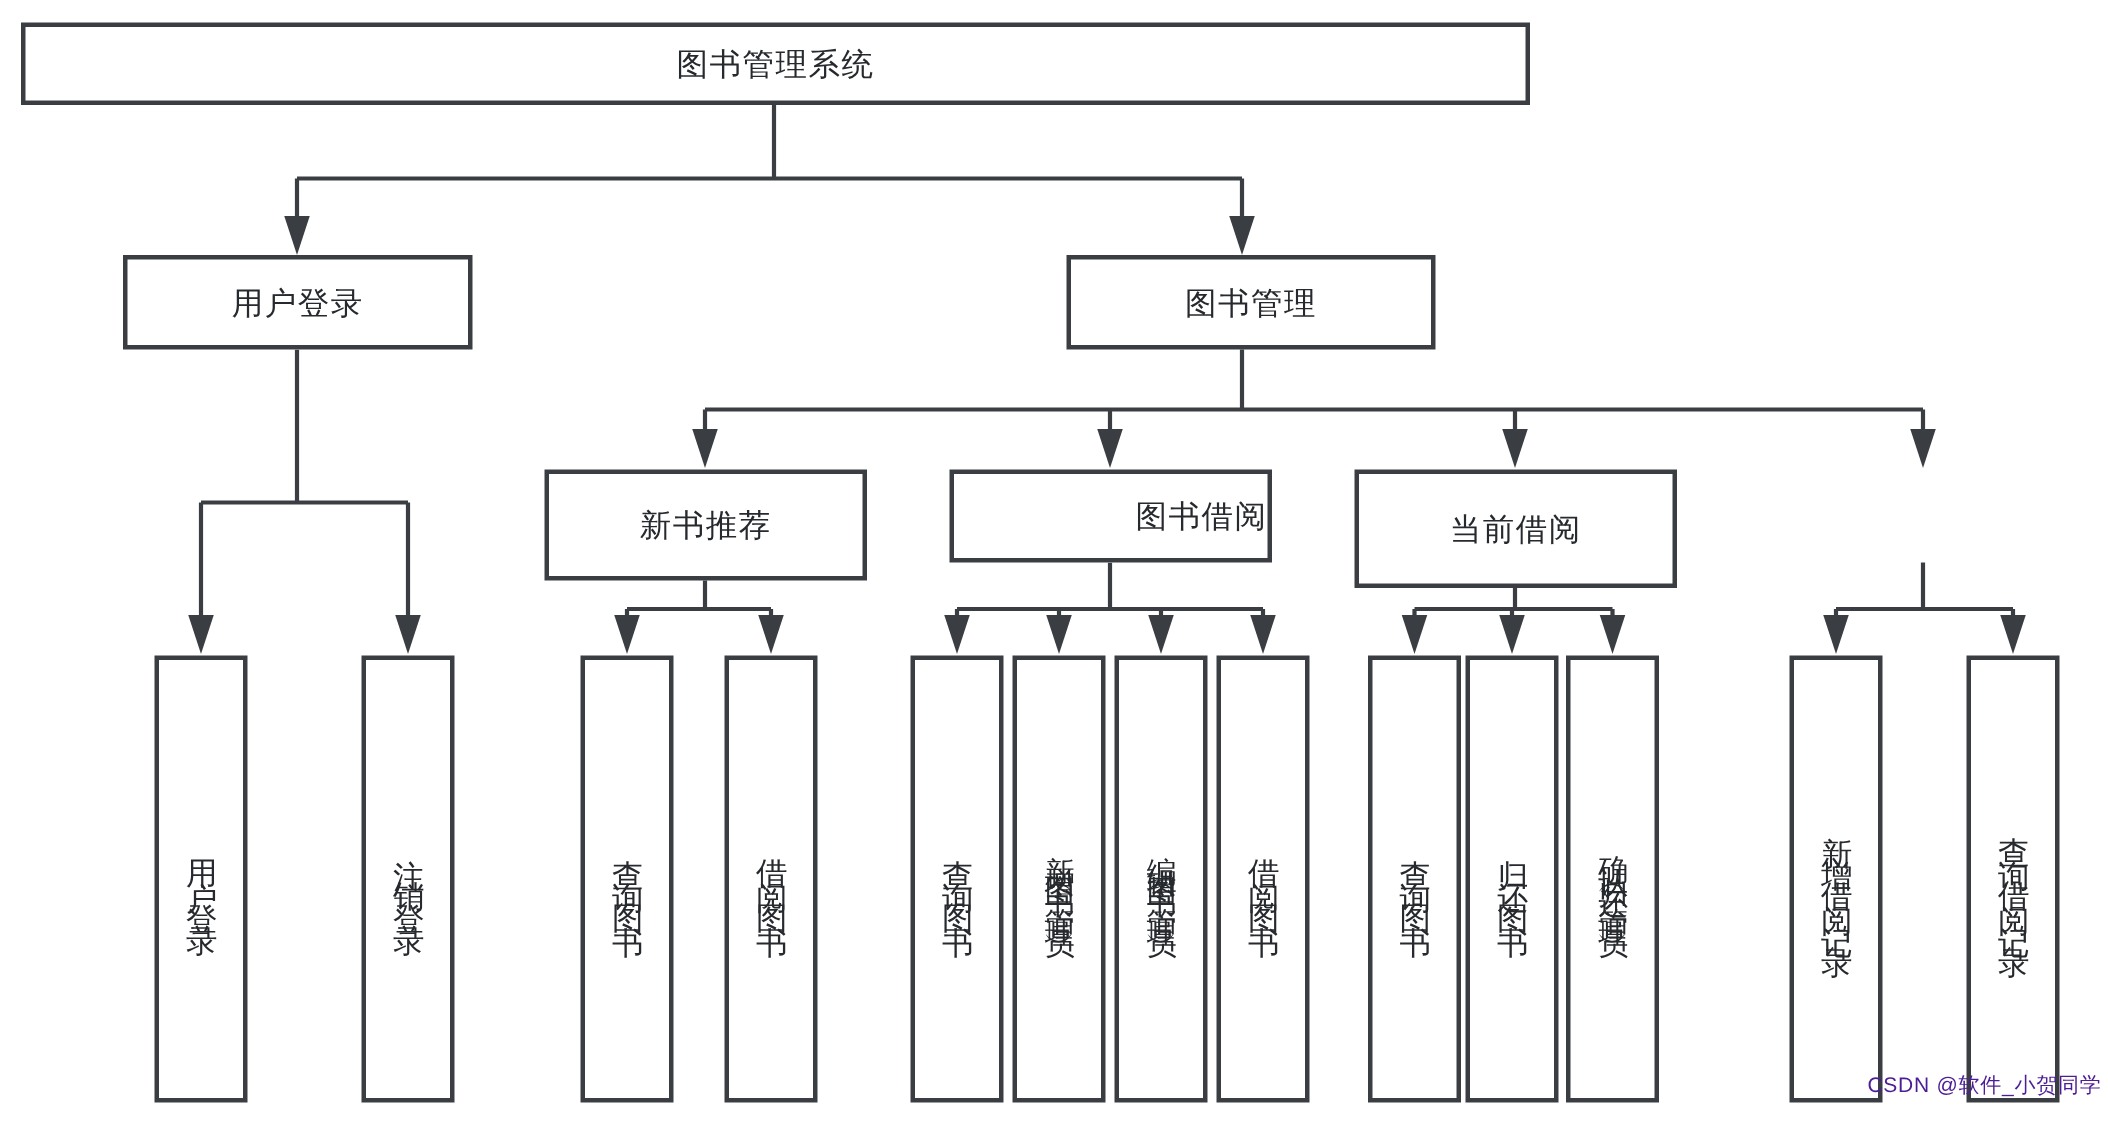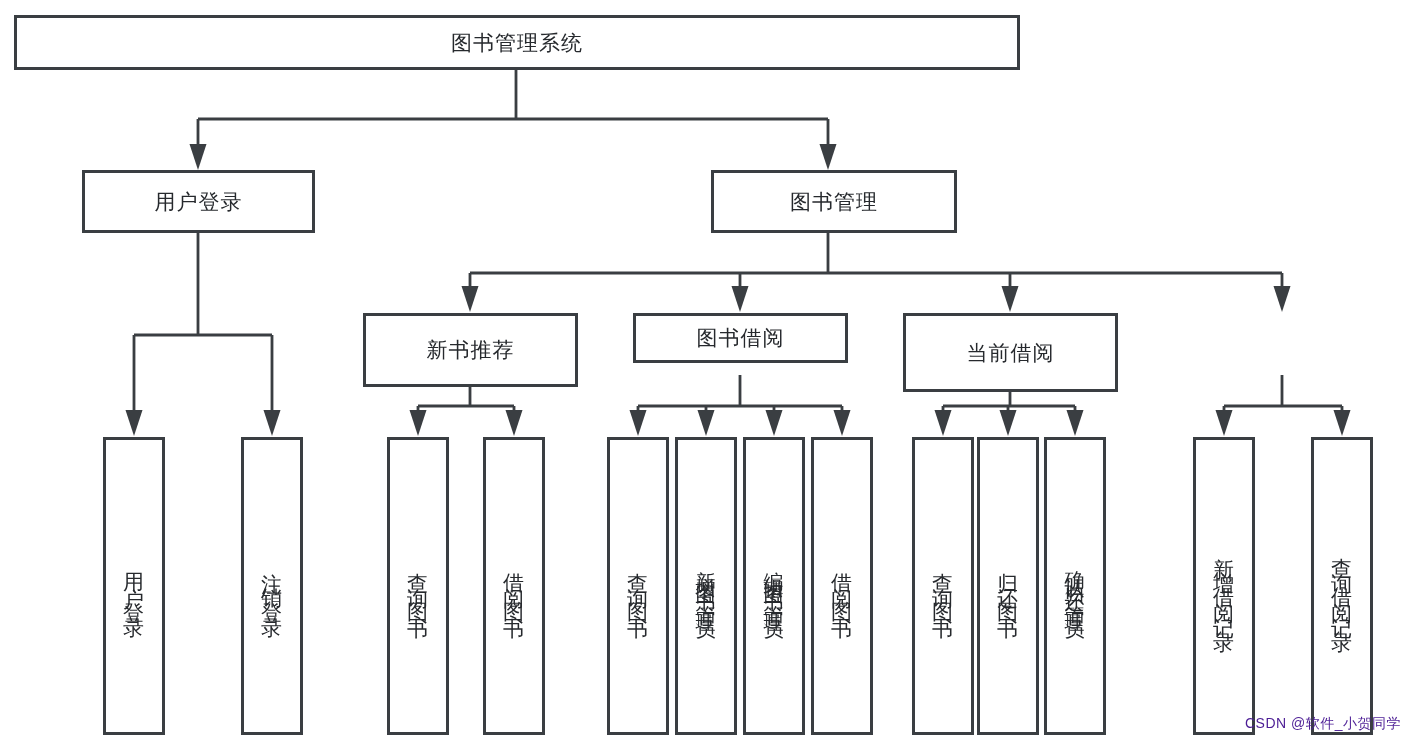--- a/index.html
+++ b/index.html
@@ -95,21 +95,21 @@
   <div class="box" style="left:82px;top:170px;width:233px;height:63px;">
     <span>用户登录</span>
   </div>
   <div class="box" style="left:711px;top:170px;width:246px;height:63px;">
     <span>图书管理</span>
   </div>
 
   <div class="box" style="left:363px;top:313px;width:215px;height:74px;">
     <span>新书推荐</span>
   </div>
-  <div class="box" style="left:633px;top:313px;width:215px;height:50px;">
+  <div class="box" style="left:633px;top:313px;width:215px;height:62px;justify-content:flex-end;">
     <span>图书借阅</span>
   </div>
   <div class="box" style="left:903px;top:313px;width:215px;height:79px;">
     <span>当前借阅</span>
   </div>
 
   <div class="box leaf wide" style="left:103px;top:437px;width:62px;height:298px;">
     <span>用户登录</span>
   </div>
   <div class="box leaf wide" style="left:241px;top:437px;width:62px;height:298px;">

